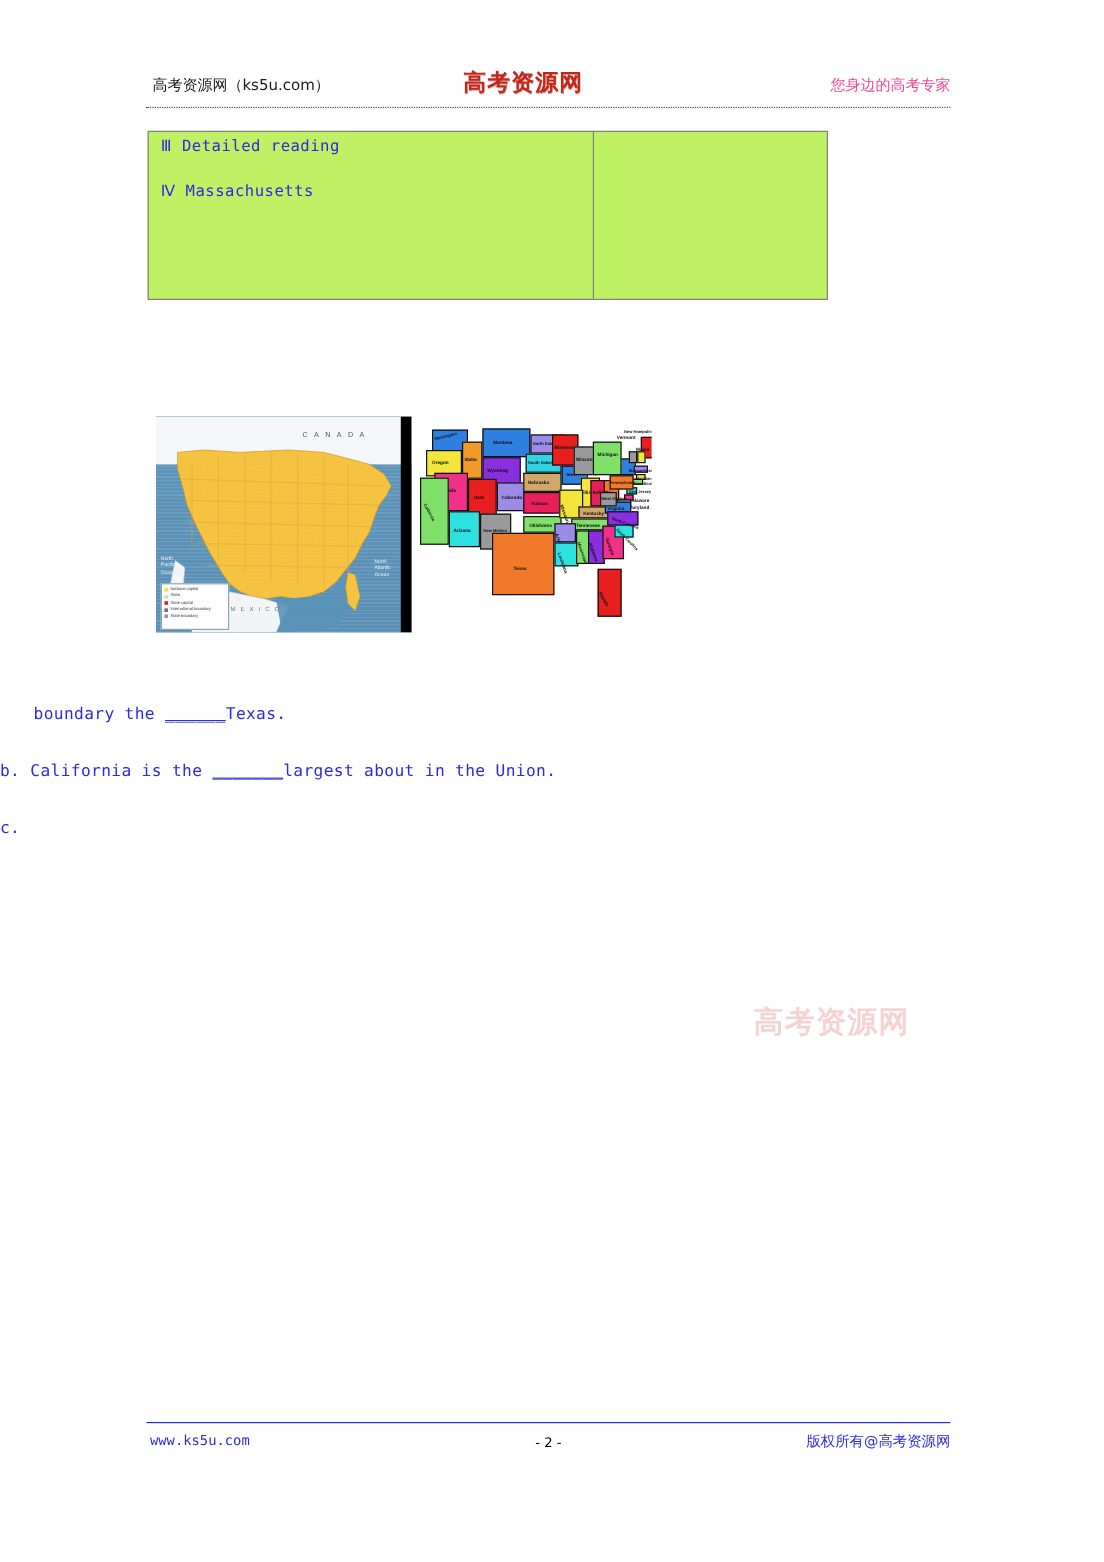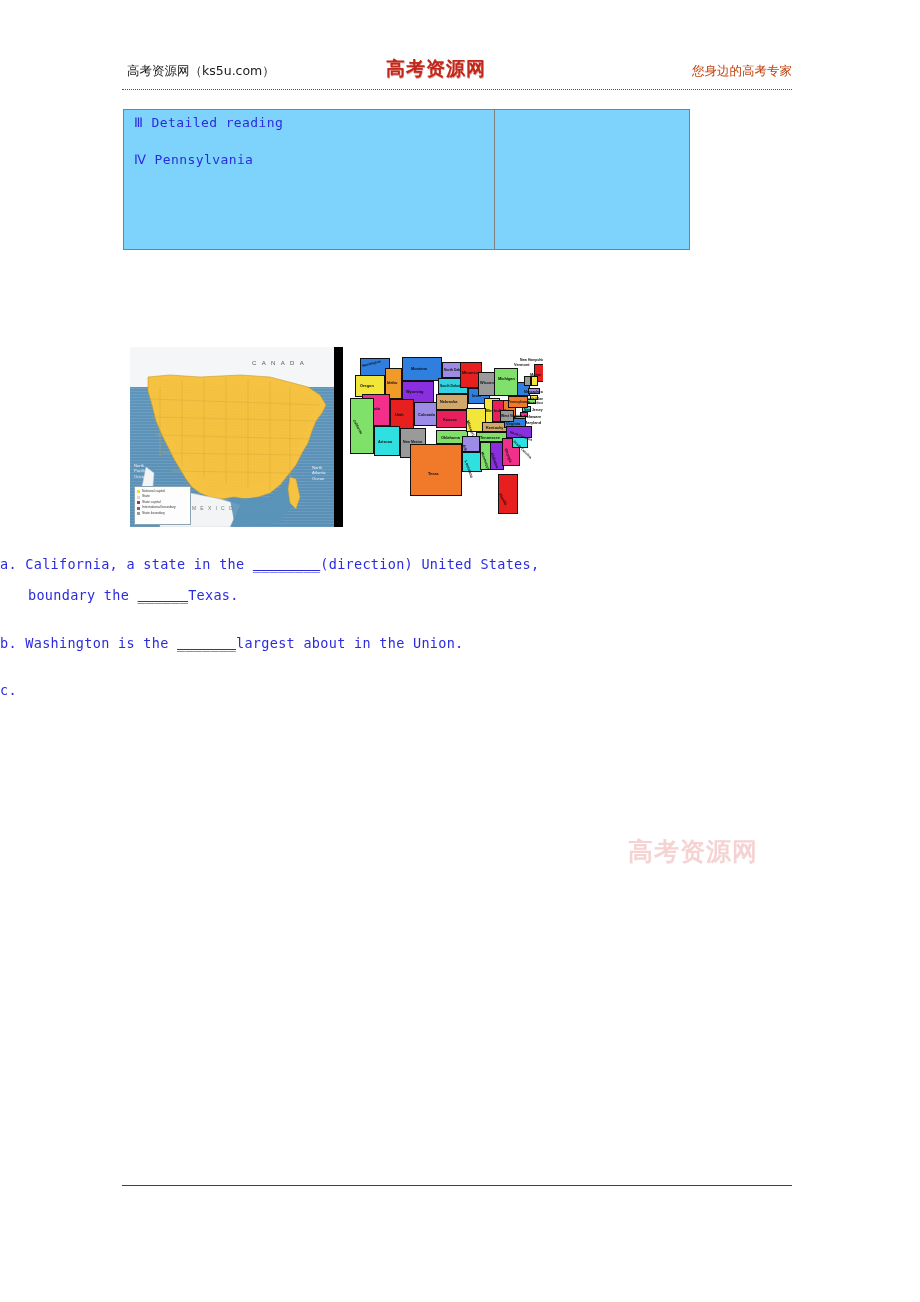--- a/index.html
+++ b/index.html
@@ -32,36 +32,36 @@
     font-family: "DejaVu Sans", sans-serif;
     font-size: 19px; font-weight: bold;
     color: #c0281b;
     letter-spacing: 1px;
     white-space: nowrap;
     text-shadow: 0.5px 0.5px 0 rgba(192,40,27,.45);
   }
   .header-right {
     position: absolute; right: 0px; top: 7px;
     font-family: Liberation Serif, serif;
-    font-size: 12.5px; color: #c2410c;
+    font-size: 12.5px; color: #ec4899;
     white-space: nowrap;
   }
   .header-rule {
     position: absolute; left: 122px; top: 89px;
     width: 670px; height: 0;
     border-top: 1.5px dotted #555;
   }
 
   
   .tbl {
     position: absolute;
     left: 123px; top: 109px;
     width: 567px; height: 141px;
     border: 1px solid #808080;
-    background: #7dd3fc;
+    background: #bef264;
   }
   .tbl-divider {
     position: absolute; left: 370px; top: 0;
     width: 1px; height: 100%;
     background: #808080;
   }
   .tbl-cell-left {
     position: absolute; left: 0; top: 0;
     width: 370px; height: 100%;
     padding: 6px 8px 0 10px;
@@ -237,21 +237,21 @@
   <div class="header">
     <div class="header-left">高考资源网（ks5u.com）</div>
     <div class="header-logo">高考资源网</div>
     <div class="header-right">您身边的高考专家</div>
   </div>
   <div class="header-rule"></div>
 
   <div class="tbl">
     <div class="tbl-cell-left">
       <div class="tbl-line">Ⅲ Detailed reading</div>
-      <div class="tbl-line">Ⅳ Pennsylvania</div>
+      <div class="tbl-line">Ⅳ Massachusetts</div>
     </div>
     <div class="tbl-divider"></div>
     <div class="tbl-cell-right"></div>
   </div>
 
 
 
   <div class="map-wrap" id="map-physical">
     <div class="ocean"></div>
     <div class="land-canada"></div>
@@ -421,32 +421,33 @@
         <div class="nm sm" style="left: 162px; top: 84px; transform: rotate(20deg); transform-origin: left center;">North Carolina</div>
         <div class="st" style="left: 152px; top: 64px; width: 14px; height: 12px; background: rgb(154, 154, 154);"></div>
         <div class="nm sm" style="left: 153px; top: 68px; transform-origin: left center;">West Virginia</div>
         <div class="st" style="left: 176px; top: 30px; width: 7px; height: 10px; background: rgb(154, 154, 154);"></div>
         <div class="nm" style="left: 166px; top: 16px; transform-origin: left center;">Vermont</div>
         <div class="st" style="left: 183px; top: 30px; width: 7px; height: 10px; background: rgb(242, 230, 59);"></div>
         <div class="nm sm" style="left: 172px; top: 12px; transform-origin: left center;">New Hampshire</div>
       </div>
   </div>
 
-  <div class="q-row q-a1">
-    <span>a.</span>
-    <span>California, a state in the </span><span class="blank">________</span><span>(direction) United States,</span>
-  </div>
   <div class="q-row q-a2">
     <span>boundary the </span><span class="blank">______</span><span>Texas.</span>
   </div>
   <div class="q-row q-b">
     <span>b.</span>
-    <span> Washington is the </span><span class="blank">_______</span><span>largest about in the Union.</span>
+    <span> California is the </span><span class="blank">_______</span><span>largest about in the Union.</span>
   </div>
   <div class="q-row q-c">
     <span>c.</span>
   </div>
 
   <div class="watermark">高考资源网</div>
 
   <div class="footer-rule"></div>
+  <div class="footer">
+    <div class="footer-left">www.ks5u.com</div>
+    <div class="footer-center">- 2 -</div>
+    <div class="footer-right">版权所有@高考资源网</div>
+  </div>
 
 </div>
 
 </body></html>

